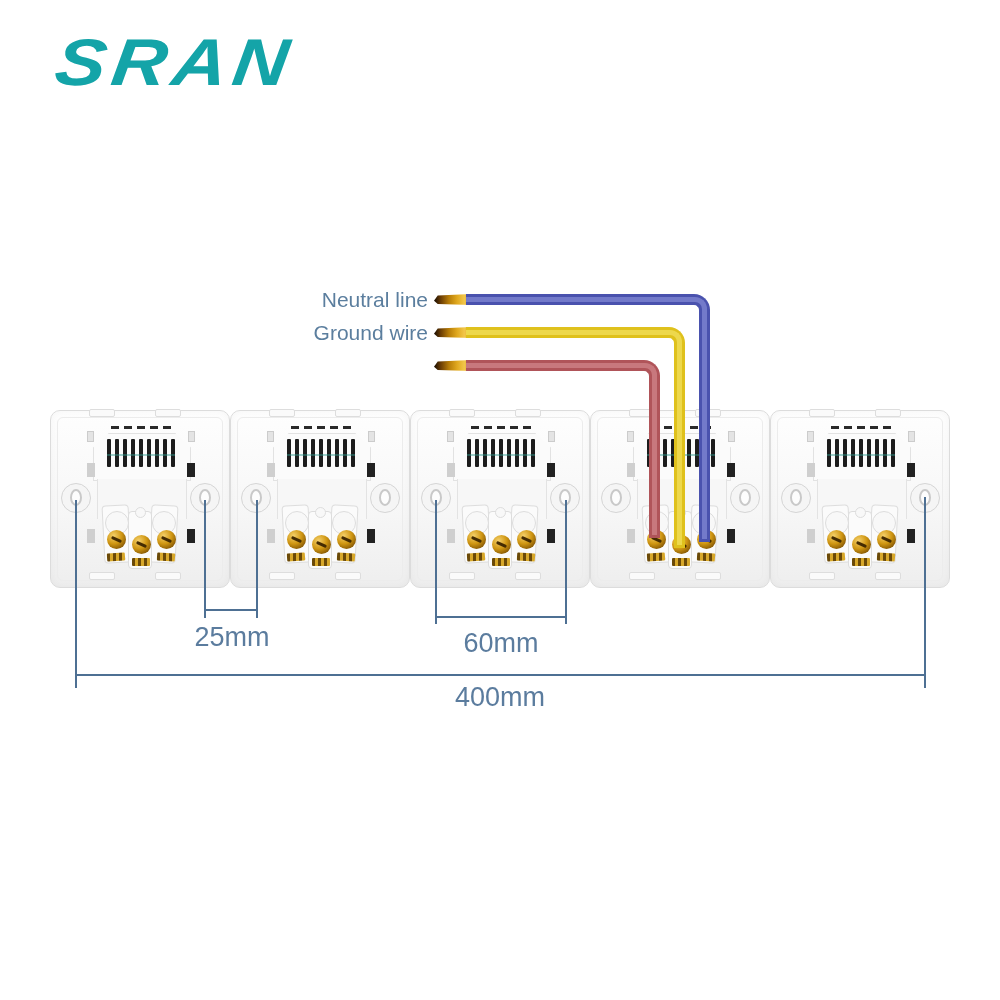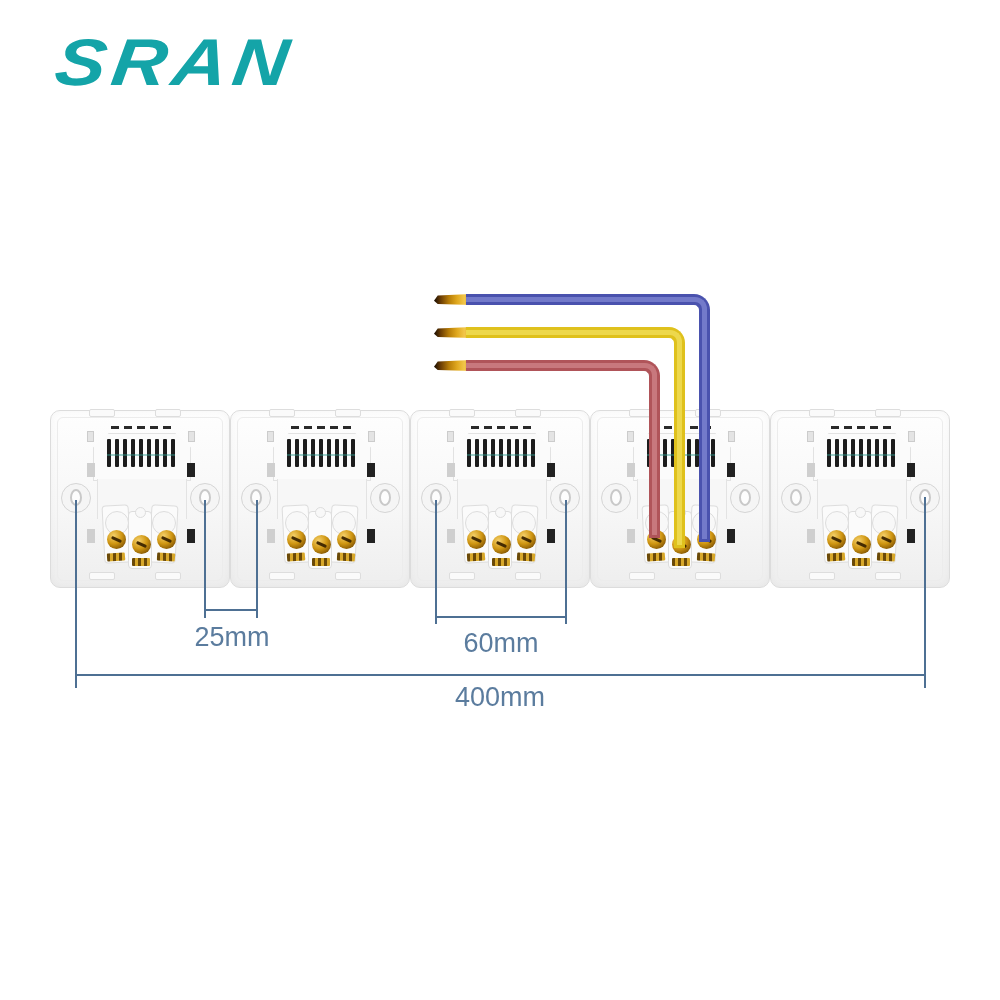--- a/index.html
+++ b/index.html
@@ -335,20 +335,22 @@
           <div class="sk-screw" style="left: 3.5px; top: 24.5px;"></div>
           <div class="sk-screw" style="left: 28.5px; top: 29.5px;"></div>
           <div class="sk-screw" style="left: 53.5px; top: 24.5px;"></div>
           <div class="sk-strip" style="left: 4px; top: 48px; transform: rotate(-4deg);"></div>
           <div class="sk-strip" style="left: 29px; top: 53px;"></div>
           <div class="sk-strip" style="left: 54px; top: 48px; transform: rotate(4deg);"></div>
         </div>
       </div>
     </div>
 
+  <div class="wire-label" style="left:238px;top:288px">Neutral line</div>
+  <div class="wire-label" style="left:238px;top:321px">Ground wire</div>
 
   <div class="copper" style="left:434px;top:294px"></div>
   <div class="copper" style="left:434px;top:327px"></div>
   <div class="copper" style="left:434px;top:360px"></div>
 
   <div class="wire-l" style="left: 466px; top: 294px; width: 244px; height: 248px; border-color: rgb(74, 82, 174);"></div>
   <div class="wire-hl" style="left: 466px; top: 297px; width: 241px; height: 242px; border-color: rgb(123, 129, 207);"></div>
 
   <div class="wire-l" style="left: 466px; top: 327px; width: 219px; height: 221px; border-color: rgb(223, 193, 28);"></div>
   <div class="wire-hl" style="left: 466px; top: 330px; width: 216px; height: 215px; border-color: rgb(240, 221, 85);"></div>

